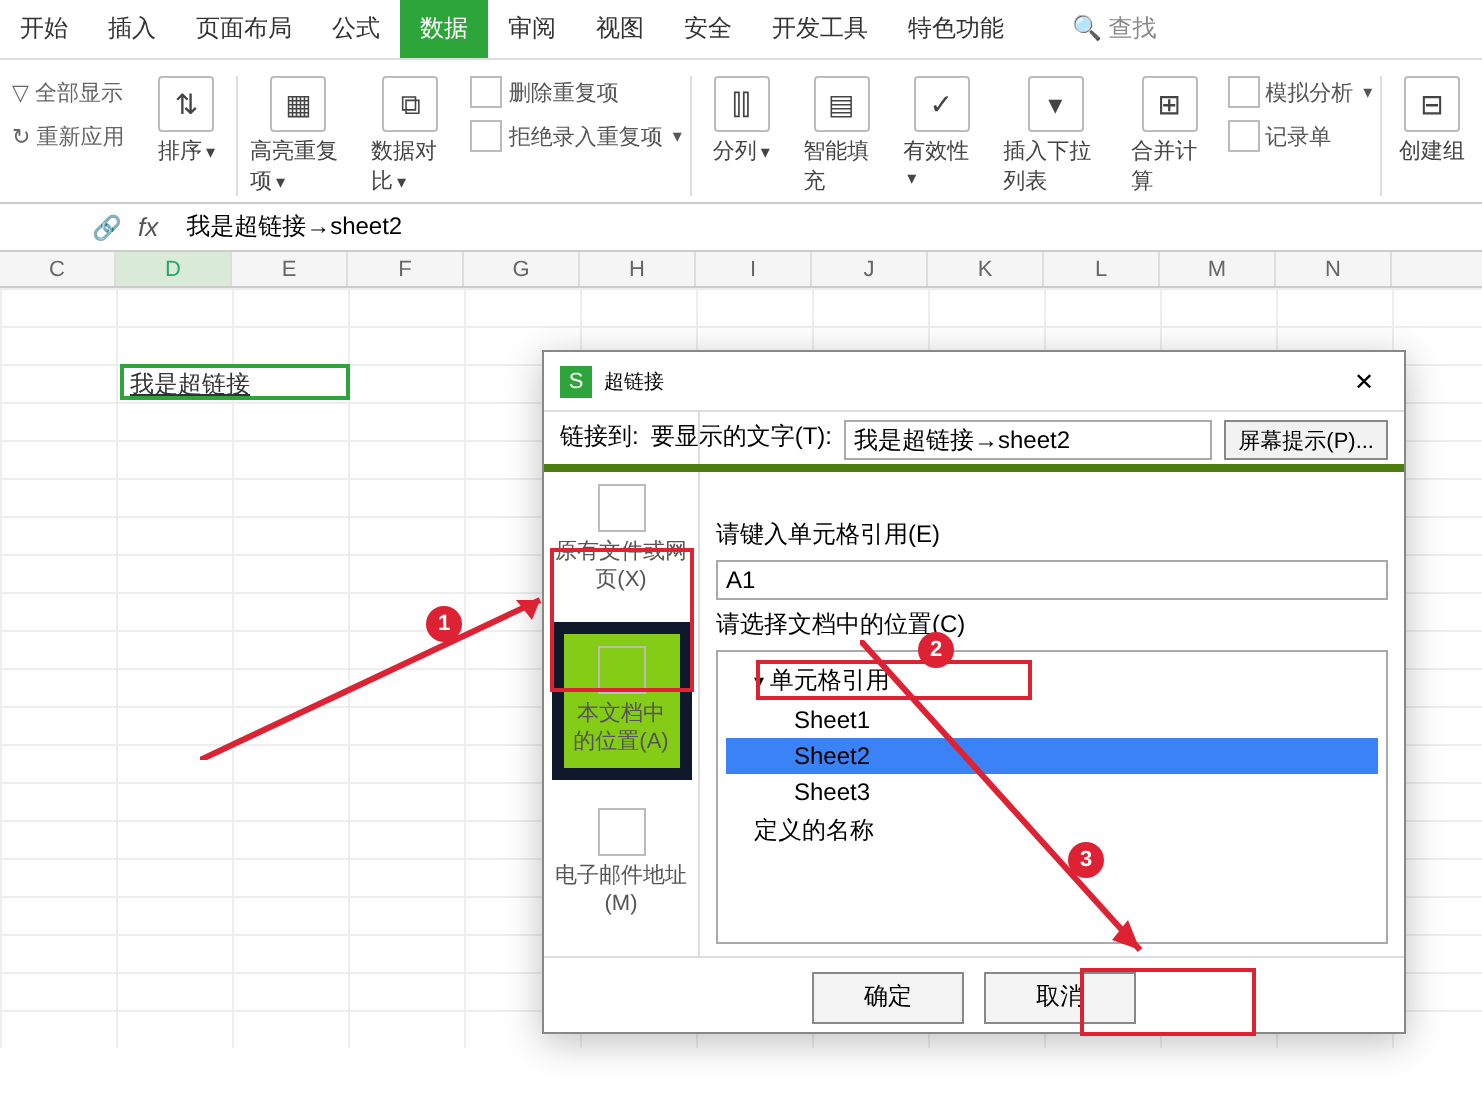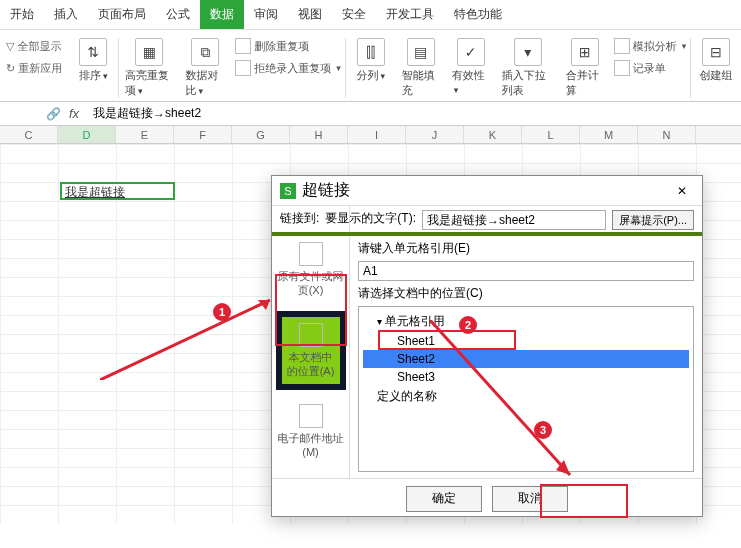--- a/index.html
+++ b/index.html
@@ -32,33 +32,33 @@
 .colhdrs{display:flex;height:18px;border-bottom:1px solid #ccc;background:#f5f5f5}
 .colhdrs div{width:58px;text-align:center;font-size:11px;color:#666;border-right:1px solid #ddd;line-height:18px}
 .colhdrs div.sel{background:#d9ead9;color:#2a6}
 .grid{height:380px;background-image:linear-gradient(#eee 1px,transparent 1px),linear-gradient(90deg,#eee 1px,transparent 1px);background-size:58px 19px;position:relative}
 .cell-link{position:absolute;left:60px;top:38px;width:115px;height:18px;border:2px solid #2ea53b;background:#fff;font-size:12px;padding:0 3px;text-decoration:underline;color:#333;overflow:hidden}
 
 
 .dialog{position:absolute;left:271px;top:175px;width:432px;height:342px;background:#fff;border:1px solid #888;box-shadow:0 4px 18px rgba(0,0,0,.25)}
 .dlg-title{display:flex;align-items:center;height:30px;padding:0 8px;border-bottom:1px solid #ddd}
 .dlg-title .s{width:16px;height:16px;background:#2ea53b;color:#fff;display:flex;align-items:center;justify-content:center;font-size:11px;margin-right:6px}
-.dlg-title .t{flex:1;font-size:16px}
+.dlg-title .t{flex:1;font-size:10px}
 .dlg-title .x{width:24px;text-align:center;cursor:pointer}
 .dlg-body{display:flex;height:272px}
 .left-pane{width:78px;border-right:1px solid #ddd;padding-top:30px;display:flex;flex-direction:column;align-items:center;gap:8px}
 .lp-item{display:flex;flex-direction:column;align-items:center;width:70px;padding:6px 2px;font-size:11px;color:#555;text-align:center;line-height:14px;cursor:pointer}
 .lp-item .lic{width:24px;height:24px;border:1px solid #bbb;margin-bottom:3px}
 .lp-item.sel{background:#84cc16;border:6px solid #0f172a}
 .right-pane{flex:1;display:flex;flex-direction:column}
 .linkto-row{display:flex;align-items:flex-start;height:30px;padding:4px 8px;gap:6px;border-bottom:4px solid #4d7c0f;position:absolute;top:30px;left:0;right:0}
 .linkto-row .lbl{font-size:12px}
 .linkto-row input{flex:1;height:20px;border:1px solid #aaa;padding:0 4px;font-size:12px}
 .linkto-row .btn{height:20px;border:1px solid #888;background:#f2f2f2;font-size:11px;padding:0 6px;cursor:pointer}
-.right-inner{margin-top:28px;padding:6px 8px;display:flex;flex-direction:column;gap:4px;flex:1}
+.right-inner{margin-top:47px;padding:6px 8px;display:flex;flex-direction:column;gap:4px;flex:1}
 .ri-lbl{font-size:12px}
 .ri-input{height:20px;border:1px solid #aaa;padding:0 4px;font-size:12px}
 .tree-box{flex:1;border:1px solid #aaa;padding:4px;font-size:12px;overflow:auto}
 .tree-box .node{padding:2px 0 2px 14px}
 .tree-box .leaf{padding:2px 0 2px 34px;cursor:pointer}
 .tree-box .leaf.sel{background:#3b82f6}
 .exp::before{content:"▾ ";font-size:10px}
 .dlg-foot{display:flex;justify-content:center;align-items:center;height:40px;padding:0 12px;border-top:1px solid #ddd;gap:10px}
 .dlg-foot button{width:76px;height:26px;border:1px solid #888;background:#f4f4f4;font-size:12px;cursor:pointer}
 
@@ -74,20 +74,21 @@
   <span class="tab">开始</span>
   <span class="tab">插入</span>
   <span class="tab">页面布局</span>
   <span class="tab">公式</span>
   <span class="tab active">数据</span>
   <span class="tab">审阅</span>
   <span class="tab">视图</span>
   <span class="tab">安全</span>
   <span class="tab">开发工具</span>
   <span class="tab">特色功能</span>
+  <span class="tab" style="margin-left:14px;color:#888">🔍 <span>查找</span></span>
 </div>
 
 <div class="ribbon">
   <div class="small-col">
     <div class="row">▽ <span>全部显示</span></div>
     <div class="row">↻ <span>重新应用</span></div>
   </div>
   <div class="big">
       <div class="ic">⇅</div>
       <span class="arrow-dn">排序</span>

